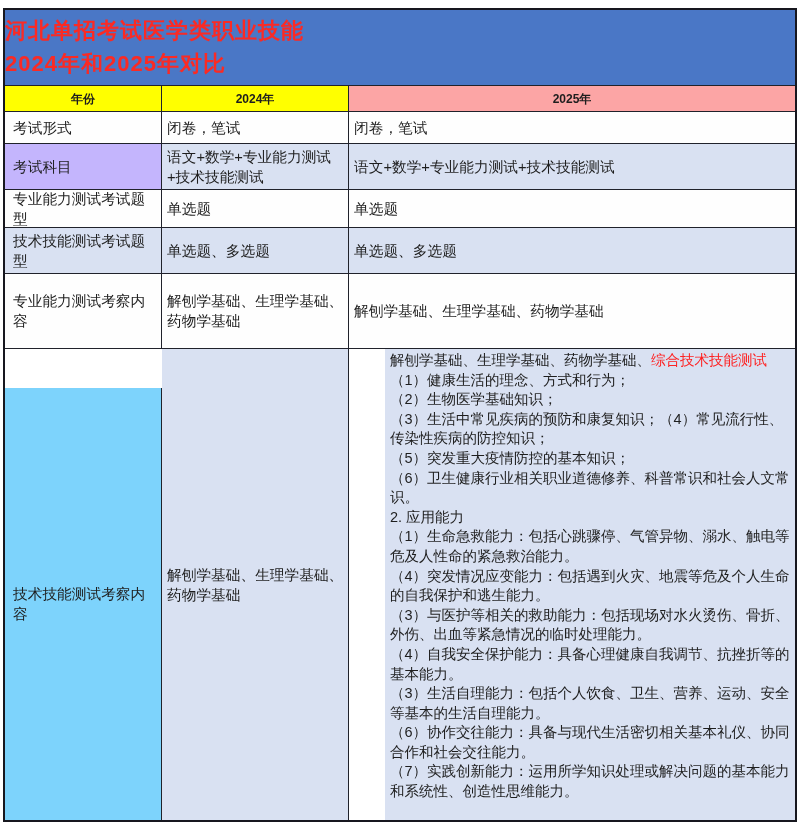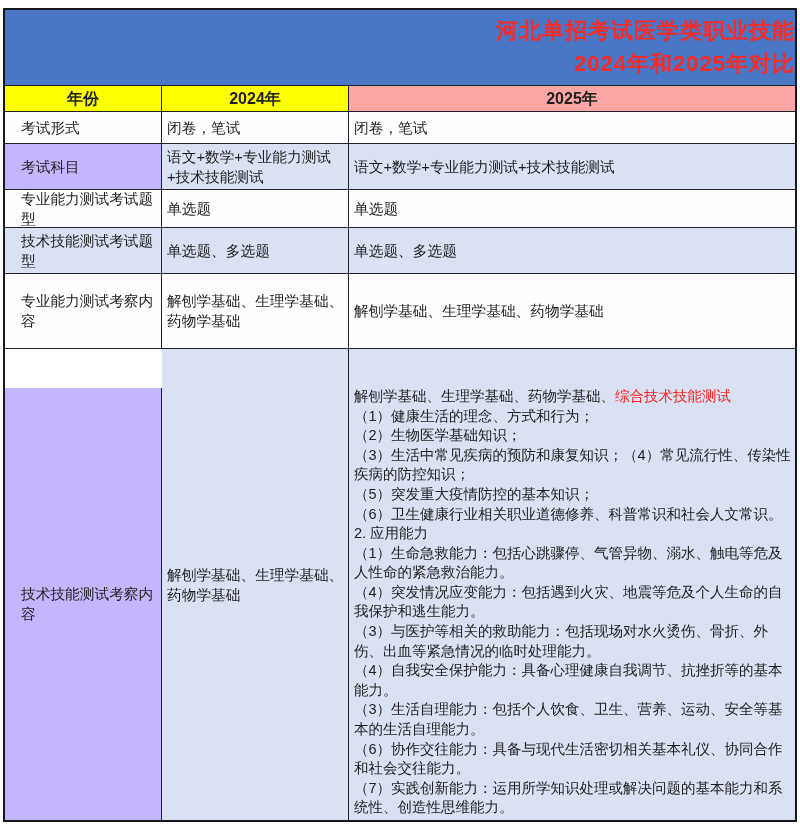--- a/index.html
+++ b/index.html
@@ -27,40 +27,40 @@
     line-height:20px;
     padding:2px 4px 2px 5px;
     overflow:hidden;
   }
   .cell.lastcol{border-right:none;}
   .cell.lastrow{border-bottom:none;}
   .banner{
     grid-column:1 / -1;
     background:#4a77c6;
     border-bottom:1px solid #20222b;
-    display:flex;flex-direction:column;justify-content:center;align-items:flex-end;
+    display:flex;flex-direction:column;justify-content:center;align-items:flex-start;
     gap:3px;
   }
   .banner .t{
     color:#fb2a24;
     font-size:22px;font-weight:bold;
     letter-spacing:1px;
     text-align:center;line-height:30px;
   }
   .colhead{
     background:#ffff00;
     justify-content:center;
     font-weight:bold;
-    font-size:16px;
+    font-size:12px;
     padding:0 2px;
   }
   .rowwhite{background:#fefefe;}
   .rowblue{background:#d9e1f2;}
-  .label{padding-left:16px;}
-  .tall{align-items:flex-end;}
+  .label{padding-left:8px;}
+  .tall{align-items:flex-start;margin-left:36px;}
   .longtext{
     font-size:14.5px;
     line-height:19.6px;
     width:100%;
   }
   .longtext .line{min-height:19.6px;}
   .red{color:#fe2222;}
 </style>
 </head>
 <body>
@@ -89,21 +89,21 @@
   <div class="cell rowwhite lastcol">单选题</div>
 
   <div class="cell rowblue label" style="background: rgb(217, 225, 242);">技术技能测试考试题型</div>
   <div class="cell rowblue" style="background: rgb(217, 225, 242);">单选题、多选题</div>
   <div class="cell rowblue lastcol" style="background: rgb(217, 225, 242);">单选题、多选题</div>
 
   <div class="cell rowwhite label">专业能力测试考察内容</div>
   <div class="cell rowwhite">解刨学基础、生理学基础、药物学基础</div>
   <div class="cell rowwhite lastcol">解刨学基础、生理学基础、药物学基础</div>
 
-  <div class="cell rowblue label lastrow" style="background: #c4b5fd; margin-top: 39px;">技术技能测试考察内容</div>
+  <div class="cell rowblue label lastrow" style="background: #7dd3fc; margin-top: 39px;">技术技能测试考察内容</div>
   <div class="cell rowblue lastrow" style="background: rgb(217, 225, 242);">解刨学基础、生理学基础、药物学基础</div>
   <div class="cell rowblue lastcol lastrow tall" style="background: rgb(217, 225, 242);">
     <div class="longtext">
       <div class="line"><span>解刨学基础、生理学基础、药物学基础、</span><span class="red" style="color: rgb(254, 34, 34);">综合技术技能测试</span></div>
       <div>
           <div class="line">（1）健康生活的理念、方式和行为；</div>
           <div class="line">（2）生物医学基础知识；</div>
           <div class="line">（3）生活中常见疾病的预防和康复知识；（4）常见流行性、传染性疾病的防控知识；</div>
           <div class="line">（5）突发重大疫情防控的基本知识；</div>
           <div class="line">（6）卫生健康行业相关职业道德修养、科普常识和社会人文常识。</div>

